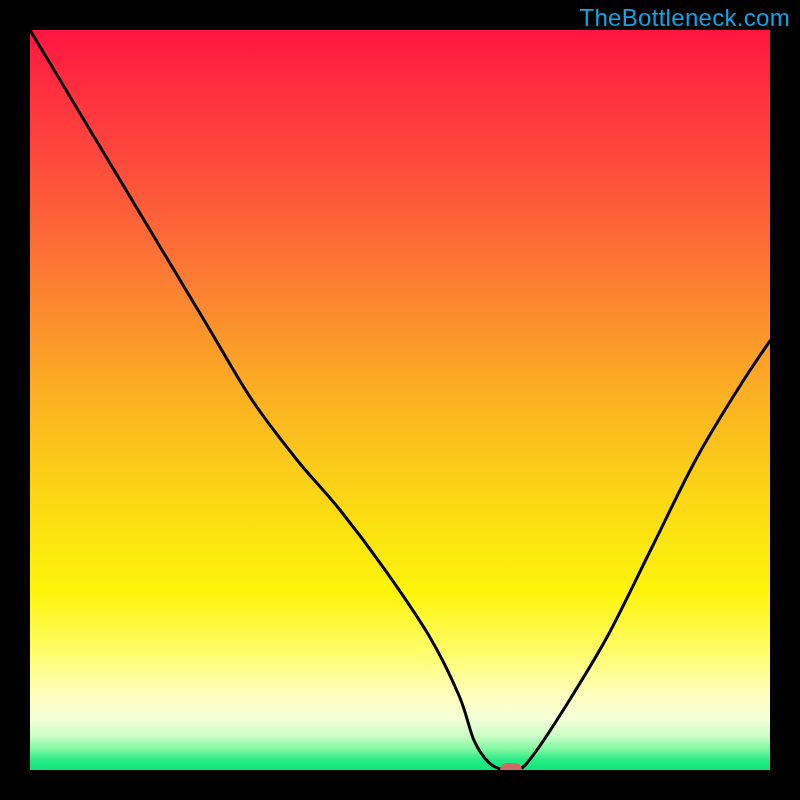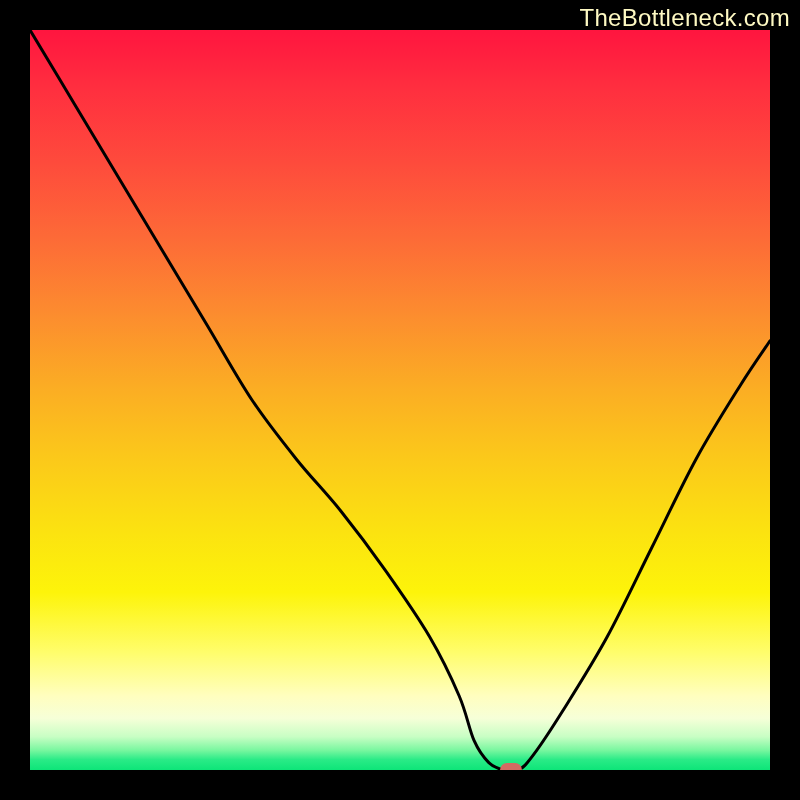--- a/index.html
+++ b/index.html
@@ -14,21 +14,21 @@
   .frame {
     position: relative;
     width: 800px;
     height: 800px;
     background: #000;
   }
   .watermark {
     position: absolute;
     top: 4px;
     right: 10px;
-    color: #fef9c3;
+    color: #0ea5e9;
     font-size: 24px;
     font-weight: 500;
     letter-spacing: 0.3px;
     z-index: 10;
   }
   .plot-area {
     position: absolute;
     left: 30px;
     top: 30px;
     width: 740px;

